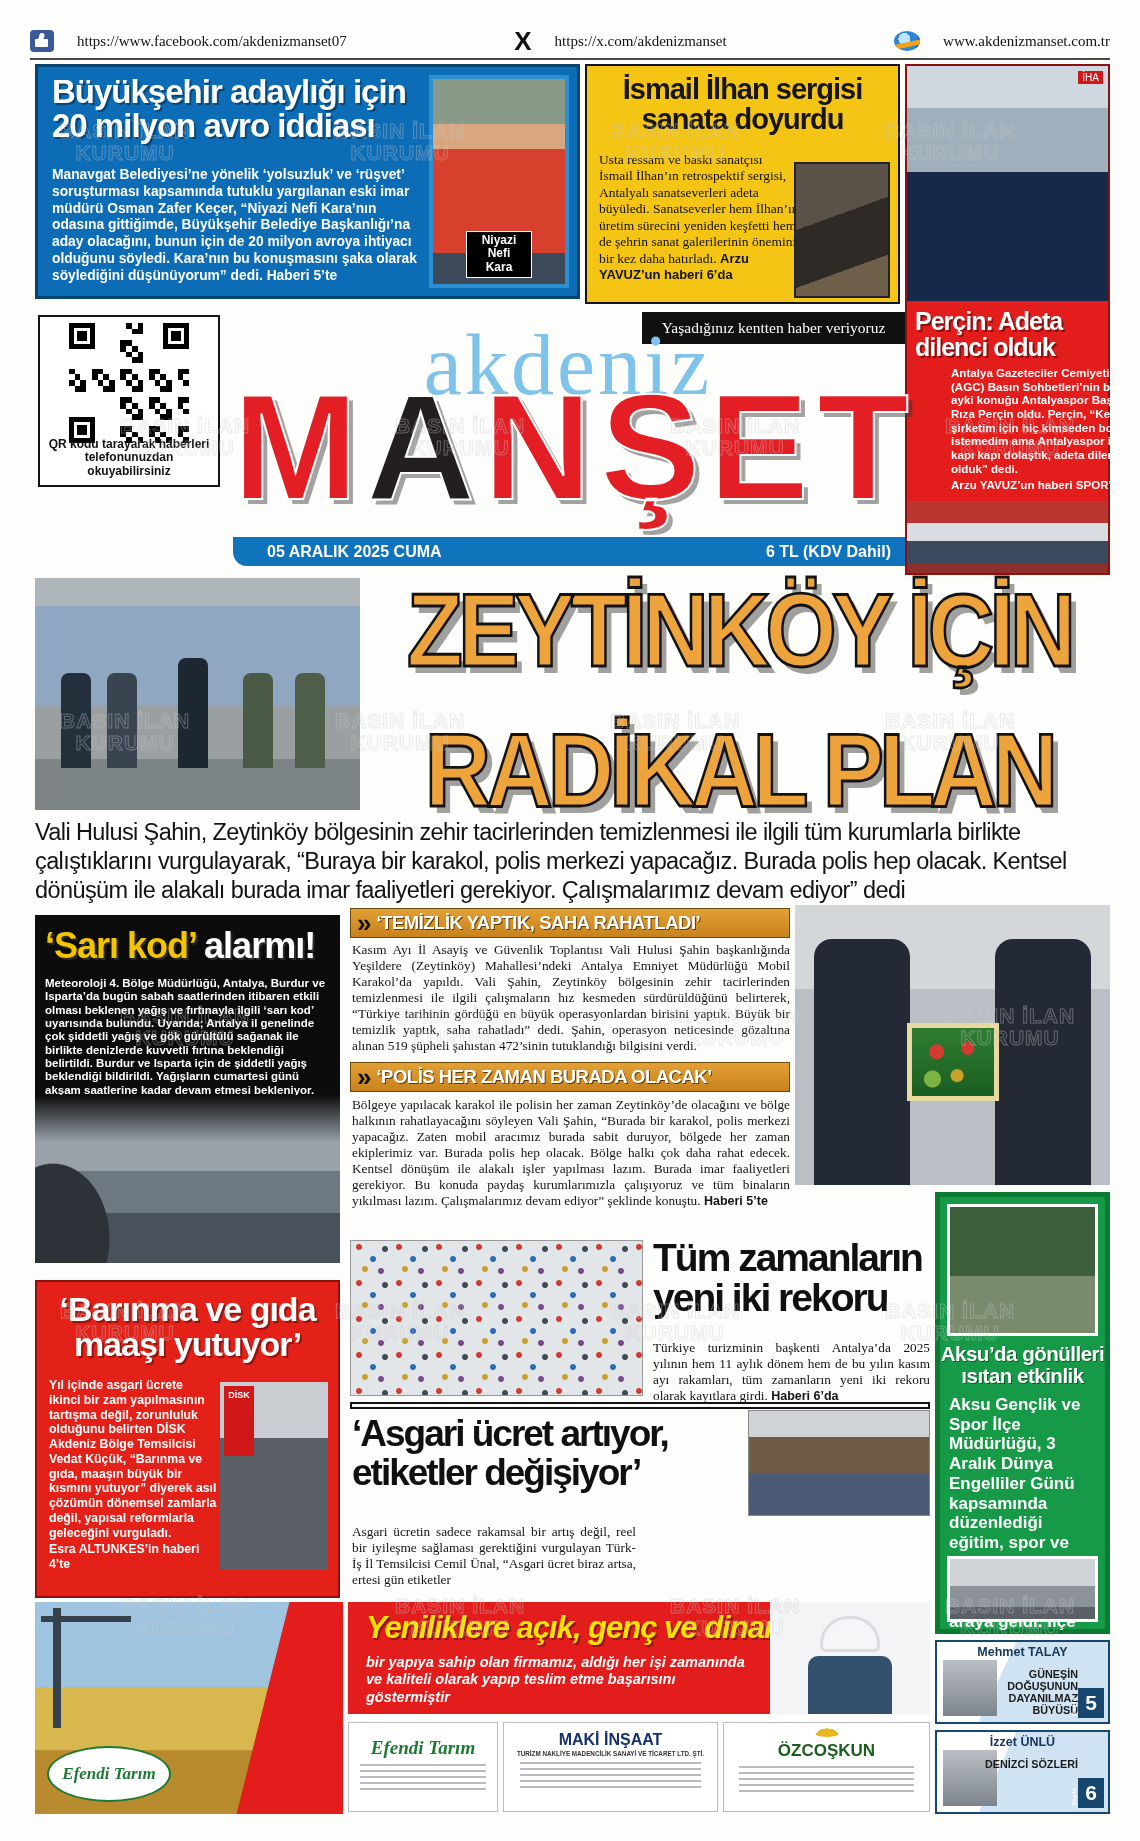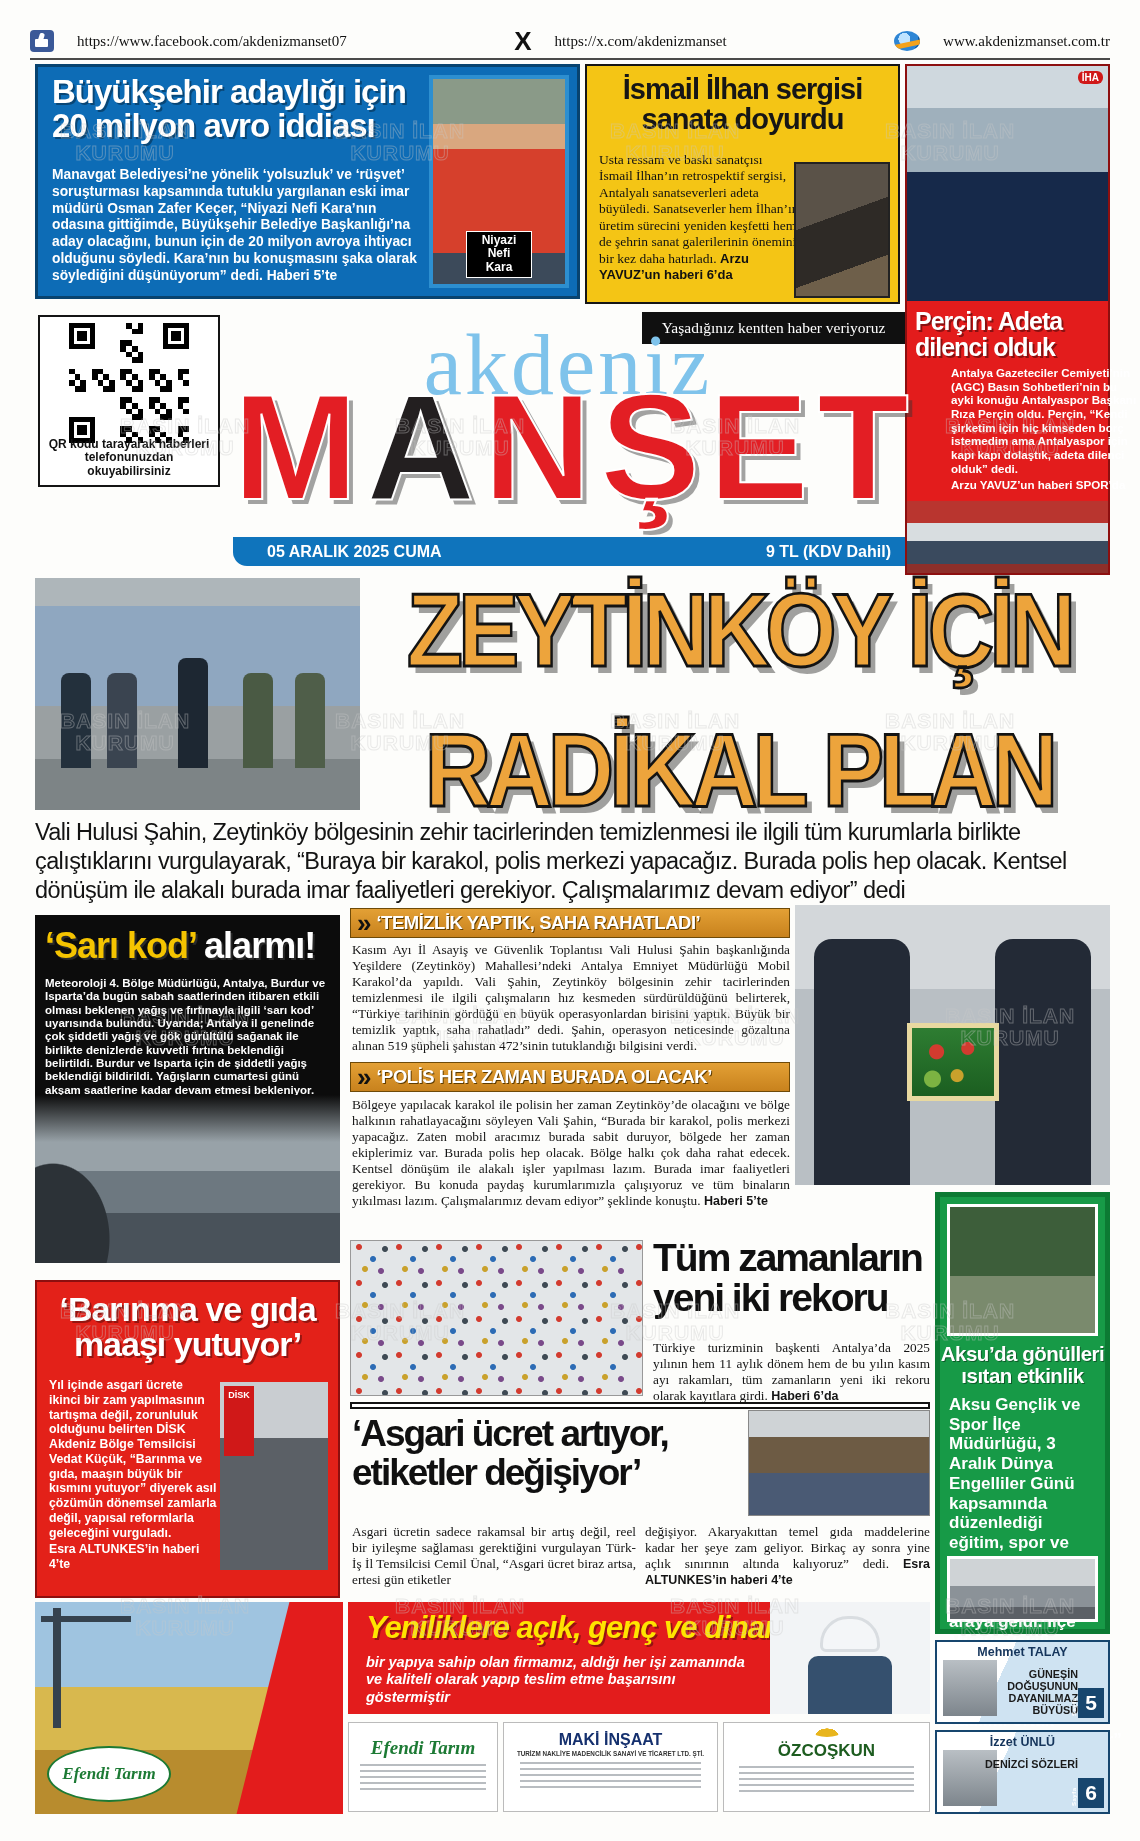--- a/index.html
+++ b/index.html
@@ -34,21 +34,21 @@
   .yellow-head{position:absolute;left:0;top:8px;width:100%;text-align:center;font-weight:800;font-size:29px;
                line-height:1.05;letter-spacing:-1px;color:#161616;}
   .yellow-body{position:absolute;left:12px;top:86px;width:200px;font-family:"Liberation Serif",serif;font-size:13.5px;line-height:1.22;}
   .yellow-byline{font-family:"Liberation Sans",sans-serif;font-weight:800;font-size:13px;}
   .yellow-photo{position:absolute;right:8px;top:96px;width:92px;height:132px;border:2px solid #222;
                 background:linear-gradient(160deg,#5a5248 0 40%,#2e2a26 40% 75%,#6e5f4a 75%);}
   
   #percin{left:905px;top:64px;width:205px;height:511px;background:#e31c1c;border:2px solid #8d0f0f;box-sizing:border-box;}
   .percin-photo{position:absolute;left:0;top:0;width:201px;height:235px;
                 background:linear-gradient(180deg,#cfd8de 0 18%,#9fb0bc 18% 45%,#16294a 45% 100%);}
-  .iha{position:absolute;right:5px;top:5px;background:#d01818;color:#fff;font-weight:700;font-size:10px;padding:1px 4px;border-radius:6px;}
+  .iha{position:absolute;right:5px;top:5px;background:#d01818;color:#fff;font-weight:400;font-size:10px;padding:1px 4px;border-radius:0;}
   .percin-head{position:absolute;left:8px;top:243px;width:188px;font-weight:800;font-size:25px;line-height:1.02;color:#fff;
                letter-spacing:-1px;text-shadow:2px 2px 0 rgba(0,0,0,.4);}
   .percin-body{position:absolute;left:8px;top:300px;width:188px;color:#fff;font-weight:bold;font-size:11.6px;line-height:1.18;margin-left:36px;}
   .percin-byline{display:block;margin-top:3px;font-weight:800;}
   .percin-panel{position:absolute;left:0;bottom:0;width:201px;height:72px;
                 background:linear-gradient(180deg,#b9352f 0 30%,#d8dde0 30% 55%,#3a4a5e 55% 88%,#8d2f2a 88%);}
   
   #qr-box{left:38px;top:315px;width:182px;height:172px;background:#fff;border:2px solid #141414;box-sizing:border-box;}
   #qr{position:absolute;left:29px;top:6px;width:120px;height:120px;display:grid;
       grid-template-columns:repeat(21,1fr);grid-template-rows:repeat(21,1fr);}
@@ -689,21 +689,21 @@
   <div id="mast-word" class="abs">
       <span style="color: rgb(227, 30, 36);">M</span>
       <span style="color: rgb(35, 31, 32);">A</span>
       <span style="color: rgb(227, 30, 36);">N</span>
       <span style="color: rgb(227, 30, 36);">Ş</span>
       <span style="color: rgb(227, 30, 36);">E</span>
       <span style="color: rgb(227, 30, 36);">T</span>
     </div>
   <div id="datebar" class="abs">
     <span>05 ARALIK 2025 CUMA</span>
-    <span>9 TL (KDV Dahil)</span>
+    <span>6 TL (KDV Dahil)</span>
   </div>
 
   <div id="hero-photo" class="abs">
     <div class="fig" style="left:8%;background:#23303c"></div>
     <div class="fig" style="left:22%;background:#3a4450"></div>
     <div class="fig" style="left:44%;background:#1d2732;height:110px"></div>
     <div class="fig" style="left:64%;background:#4a5a44"></div>
     <div class="fig" style="left:80%;background:#4f5e49"></div>
   </div>
   <div id="hero-head" class="abs">
@@ -757,24 +757,20 @@
   <div id="rekor-body" class="serif-body abs">
     <span>Türkiye turizminin başkenti Antalya’da 2025 yılının hem 11 aylık dönem hem de bu yılın kasım ayı rakamları, tüm zamanların yeni iki rekoru olarak kayıtlara girdi.</span>
     <span class="more">Haberi 6’da</span>
   </div>
 
   <div id="divider" class="abs"></div>
 
   <div id="asgari-head" class="abs">‘Asgari ücret artıyor, etiketler değişiyor’</div>
   <div id="asgari-photo" class="abs"></div>
   <div id="asgari-c1" class="serif-body abs">Asgari ücretin sadece rakamsal bir artış değil, reel bir iyileşme sağlaması gerektiğini vurgulayan Türk-İş İl Temsilcisi Cemil Ünal, “Asgari ücret biraz artsa, ertesi gün etiketler</div>
-  <div id="asgari-c2" class="serif-body abs">
-    <span>değişiyor. Akaryakıttan temel gıda maddelerine kadar her şeye zam geliyor. Birkaç ay sonra yine açlık sınırının altında kalıyoruz” dedi.</span>
-    <span class="more">Esra ALTUNKES’in haberi 4’te</span>
-  </div>
 
   <div id="aksu" class="abs">
     <div class="aksu-photo1"></div>
     <div class="aksu-head">Aksu’da gönülleri ısıtan etkinlik</div>
     <div class="aksu-body">
       <span>Aksu Gençlik ve Spor İlçe Müdürlüğü, 3 Aralık Dünya Engelliler Günü kapsamında düzenlediği eğitim, spor ve kültürel faaliyetlerle özel öğrencilerle bir araya geldi. İlçe Müdür Vekili Serkan Çapan, “Engelli bireylerin sosyal hayata eşit katılımı ortak sorumluluğumuzdur” dedi.</span>
       <span class="aksu-byline">Arzu YAVUZ’un haberi 2’de</span>
     </div>
     <div class="aksu-photo2"></div>
   </div>

